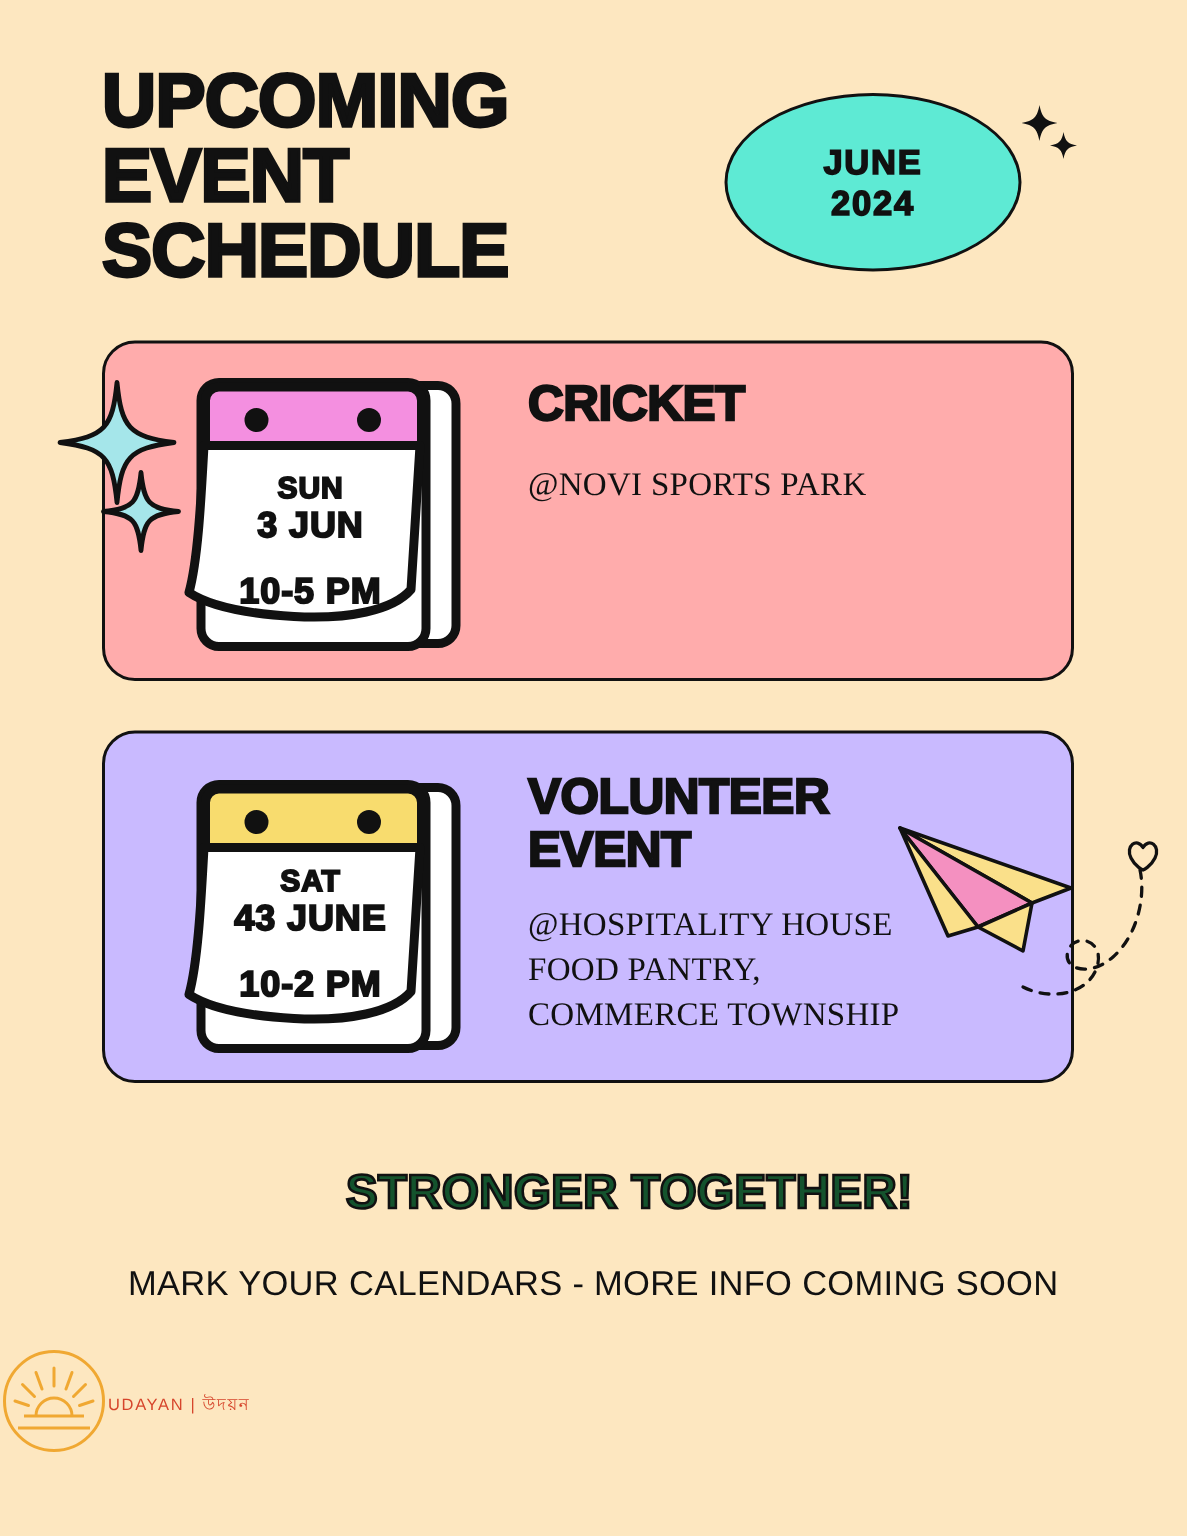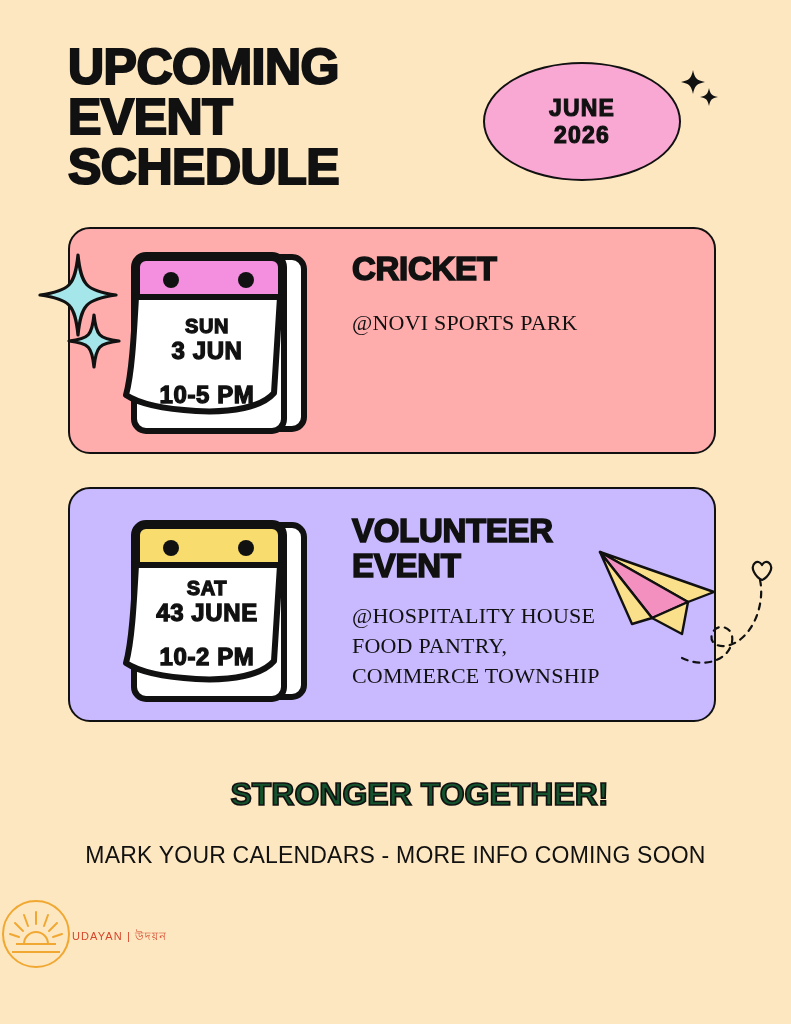--- a/index.html
+++ b/index.html
@@ -41,21 +41,21 @@
     white-space: nowrap;
   }
 
   
   .month-badge {
     position: absolute;
     left: 483px;
     top: 62px;
     width: 194px;
     height: 115px;
-    background: #f9a8d4;
+    background: #5eead4;
     border: 2.5px solid #111111;
     border-radius: 50%;
     display: flex;
     flex-direction: column;
     align-items: center;
     justify-content: center;
   }
   .month-badge .m-line {
     font-weight: 700;
     font-size: 23px;
@@ -227,21 +227,21 @@
 <div class="poster">
 
   <div class="header">
     <div class="title-line">UPCOMING</div>
     <div class="title-line">EVENT</div>
     <div class="title-line">SCHEDULE</div>
   </div>
 
   <div class="month-badge">
     <div class="m-line">JUNE</div>
-    <div class="m-line">2026</div>
+    <div class="m-line">2024</div>
   </div>
 
   <div class="sparkle-pair">
     <svg width="48" height="48" viewBox="0 0 48 48">
       <path d="M14 4 C15.6 12.2 17.8 14.4 26 16 C17.8 17.6 15.6 19.8 14 28 C12.4 19.8 10.2 17.6 2 16 C10.2 14.4 12.4 12.2 14 4 Z" fill="#111111"></path>
       <path d="M30 22 C31.2 28.2 32.8 29.8 39 31 C32.8 32.2 31.2 33.8 30 40 C28.8 33.8 27.2 32.2 21 31 C27.2 29.8 28.8 28.2 30 22 Z" fill="#111111"></path>
     </svg>
   </div>
 
   <div class="card card-1">

